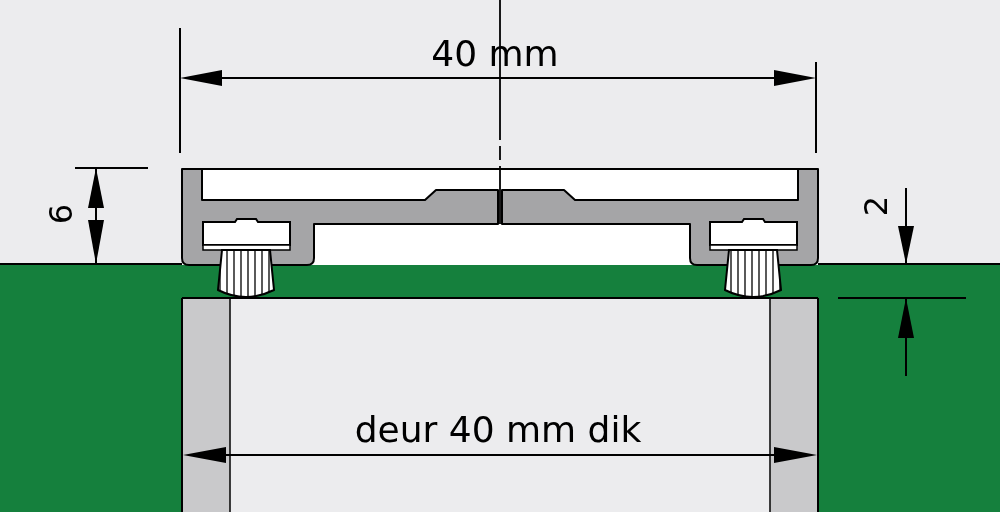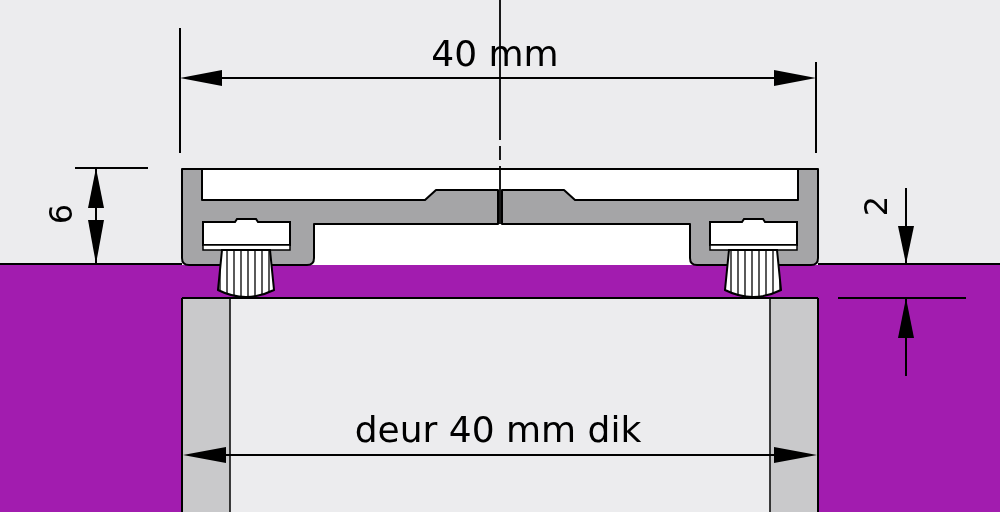--- a/index.html
+++ b/index.html
@@ -1,16 +1,16 @@
 <!DOCTYPE html>
 <html><head>
 <meta charset="utf-8">
 <style>
   html, body { margin: 0; padding: 0; background: #ffffff; }
-  #stage { position: relative; width: 1000px; height: 512px; overflow: hidden; background: #a21caf; }
+  #stage { position: relative; width: 1000px; height: 512px; overflow: hidden; background: #15803d; }
   svg { position: absolute; left: 0; top: 0; }
   .lbl { font-family: "DejaVu Sans", sans-serif; fill: #000; }
 </style>
 </head>
 <body>
 
 <div id="stage">
 <svg width="1000" height="512" viewBox="0 0 1000 512" xmlns="http://www.w3.org/2000/svg">
   <defs>
     <pattern id="brush" width="7" height="40" patternUnits="userSpaceOnUse">

